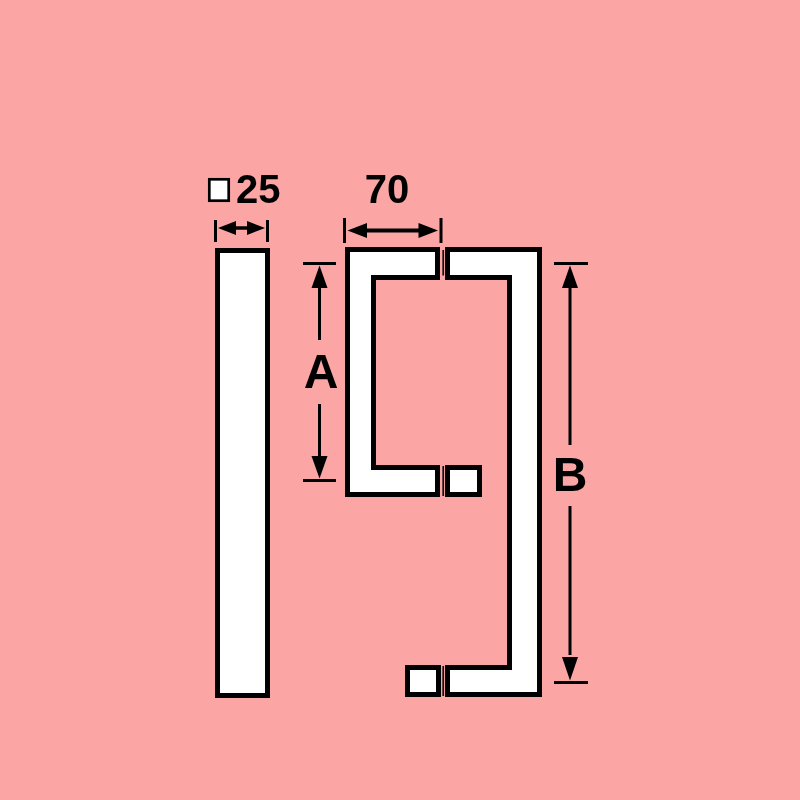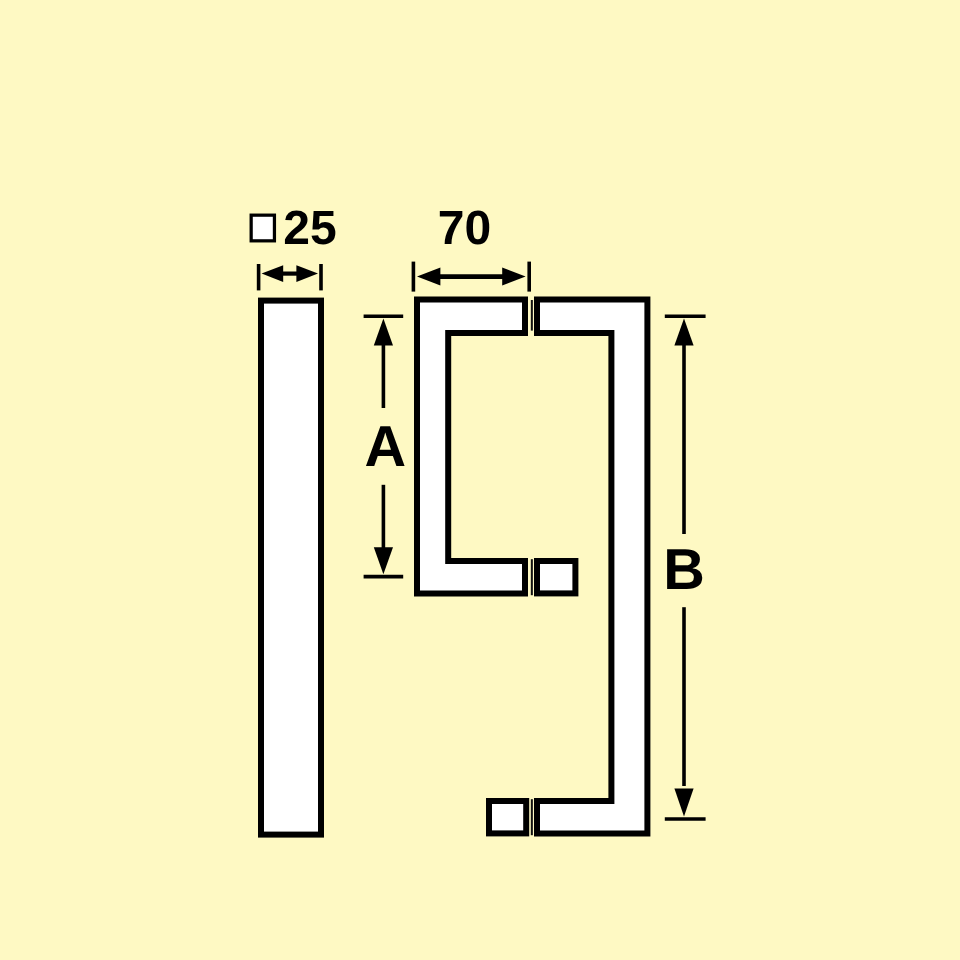--- a/index.html
+++ b/index.html
@@ -7,21 +7,21 @@
     padding: 0;
     width: 800px;
     height: 800px;
     background: #ffffff;
     font-family: "Liberation Sans", sans-serif;
   }
   .canvas {
     position: relative;
     width: 800px;
     height: 800px;
-    background: #fef9c3;
+    background: #fca5a5;
     overflow: hidden;
   }
   svg { display: block; }
   .outline {
     fill: #ffffff;
     stroke: #000000;
     stroke-width: 5;
     stroke-linejoin: miter;
   }
   .dim-stroke {

